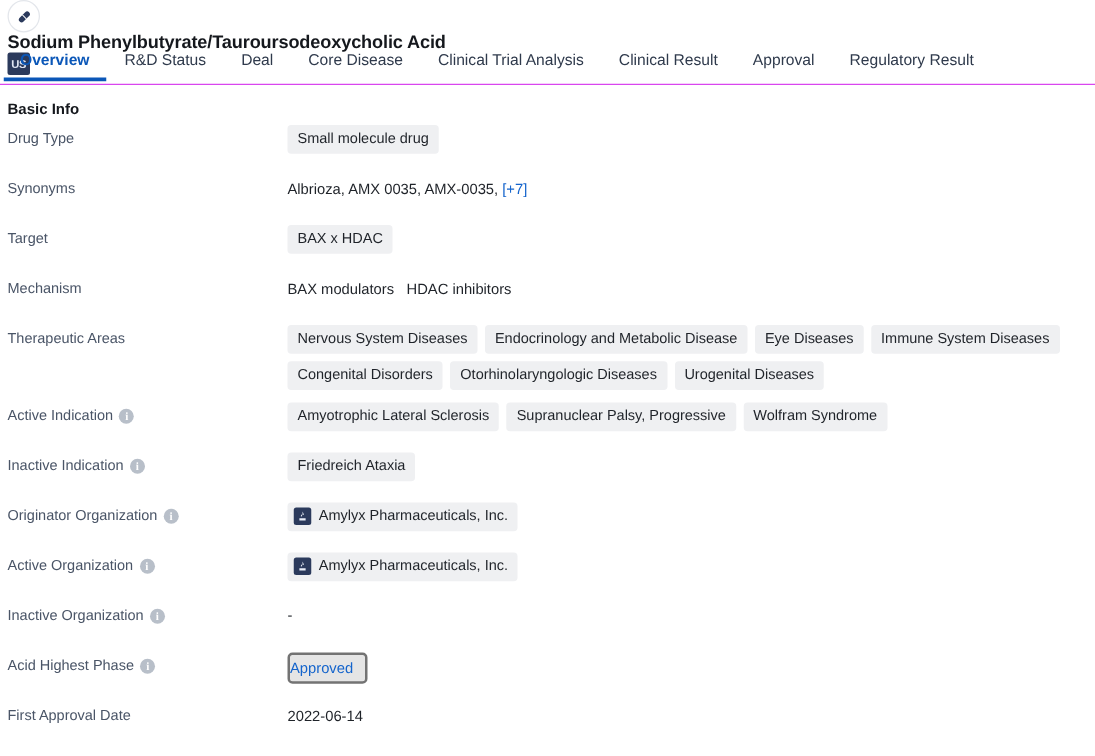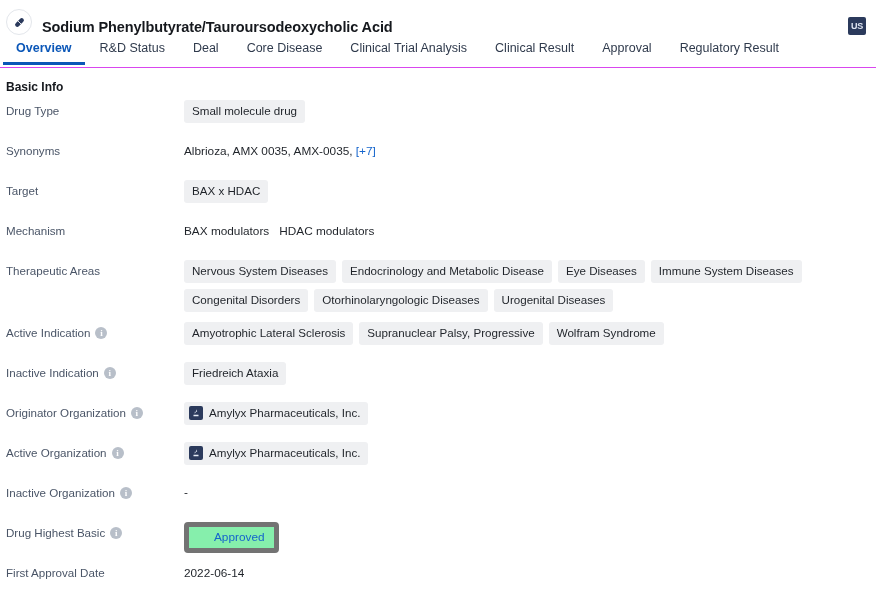--- a/index.html
+++ b/index.html
@@ -13,23 +13,24 @@
     background: #ffffff;
     font-family: "Liberation Sans", sans-serif;
     color: #1f2329;
   }
 
   
   .header {
     position: relative;
     height: 35px;
     display: flex;
-    align-items: flex-end;
+    align-items: flex-start;
     padding: 0 10px 0 6px;
     background: #ffffff;
+    flex-direction: column;
   }
   .drug-avatar {
     width: 26px; height: 26px;
     border-radius: 50%;
     border: 1px solid #e3e6eb;
     background: #fff;
     display: flex; align-items: center; justify-content: center;
     flex: 0 0 auto;
     margin-right: 10px;
   }
@@ -91,20 +92,21 @@
     font-weight: bold;
     color: #15181d;
     padding: 2px 0 6px 6px;
   }
 
   .row {
     display: flex;
     align-items: flex-start;
     padding: 0 0 0 6px;
     min-height: 40px;
+    gap: 46px;
   }
   .row-label {
     flex: 0 0 178px;
     font-size: 11.6px;
     color: #4a5567;
     display: flex;
     align-items: center;
     gap: 5px;
     padding-top: 3px;
     line-height: 16px;
@@ -164,27 +166,27 @@
     white-space: nowrap;
   }
   .link {
     color: #1464cc;
     cursor: pointer;
   }
   .mech-item { margin-right: 10px; }
 
   .phase-chip {
     display: inline-block;
-    border: 5px solid #737373;
+    border: 2px solid #737373;
     border-radius: 4px;
     color: #1464cc;
     font-size: 11.8px;
-    padding: 3px 9px 4px 25px;
+    padding: 3px 9px 4px 0;
     line-height: 14px;
-    background: #86efac;
+    background: #e5e5e5;
     cursor: pointer;
   }
 
   .dash { font-size: 11.8px; color: #1f2329; padding-top: 3px; }
   .row-areas { min-height: 62px; }
 </style>
 </head>
 <body>
 
 <div class="header">
@@ -245,21 +247,21 @@
       <span class="tag">BAX x HDAC</span>
     </div>
   </div>
 
   <div class="row">
     <div class="row-label">
       <span>Mechanism</span>
     </div>
     <div class="row-value">
       <span class="plain-text">
-        <span class="mech-item">BAX modulators</span><span>HDAC modulators</span>
+        <span class="mech-item">BAX modulators</span><span>HDAC inhibitors</span>
       </span>
     </div>
   </div>
 
   <div class="row row-areas">
     <div class="row-label">
       <span>Therapeutic Areas</span>
     </div>
     <div class="row-value">
       <span class="tag">Nervous System Diseases</span>
@@ -333,21 +335,21 @@
       <span>Inactive Organization</span>
       <span class="info-icon">i</span>
     </div>
     <div class="row-value">
       <span class="dash">-</span>
     </div>
   </div>
 
   <div class="row">
     <div class="row-label">
-      <span>Drug Highest Basic</span>
+      <span>Acid Highest Phase</span>
       <span class="info-icon">i</span>
     </div>
     <div class="row-value">
       <span class="phase-chip">Approved</span>
     </div>
   </div>
 
   <div class="row">
     <div class="row-label">
       <span>First Approval Date</span>

